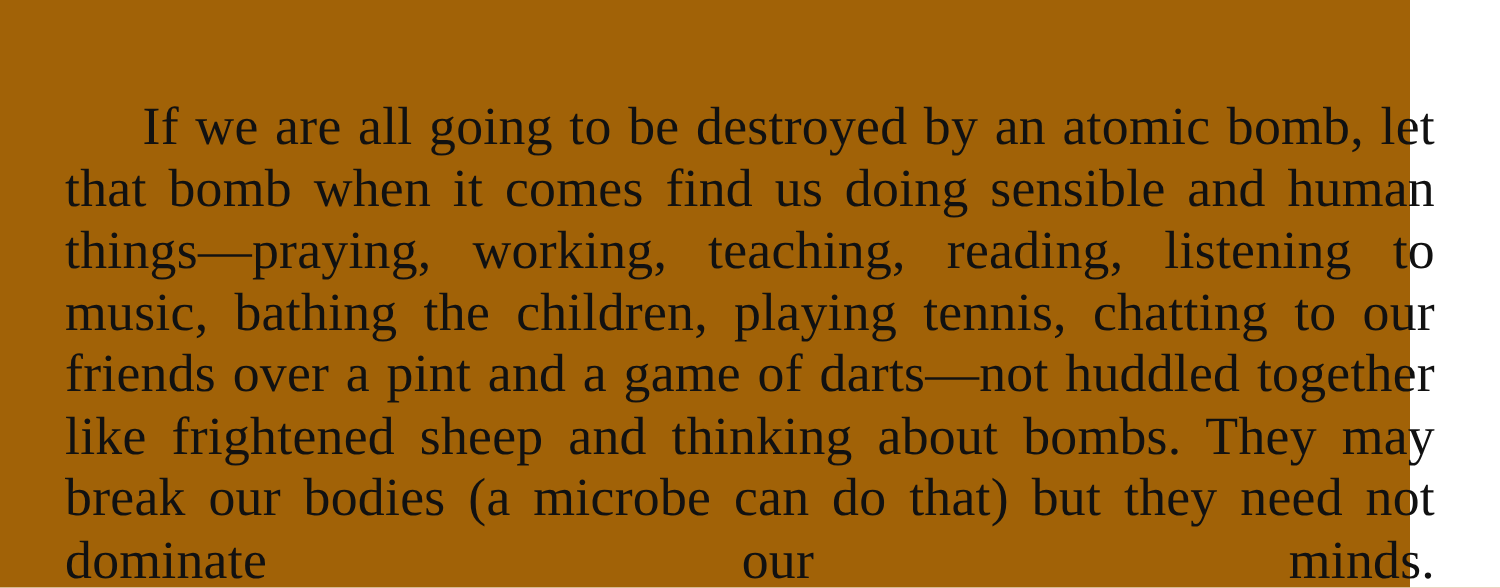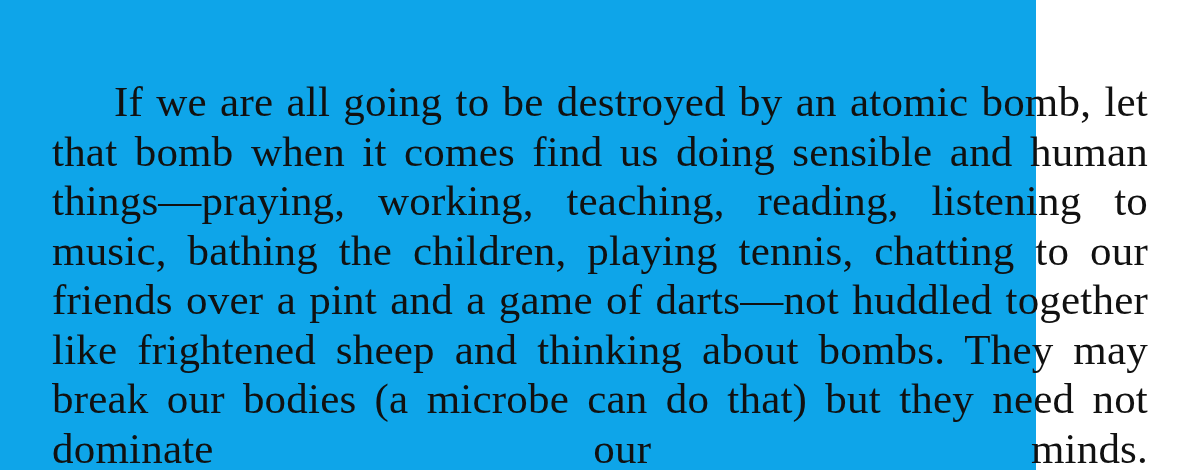--- a/index.html
+++ b/index.html
@@ -7,24 +7,24 @@
     padding: 0;
     background: #ffffff;
   }
   body {
     width: 1200px;
     height: 470px;
     overflow: hidden;
     font-family: "Liberation Serif", "DejaVu Serif", serif;
   }
   .page {
-    width: 1036px;
+    width: 1128px;
     height: 470px;
     box-sizing: border-box;
-    background: #0ea5e9;
+    background: #a16207;
     position: relative;
   }
   .passage {
     position: absolute;
     left: 52px;
     top: 34px;
     width: 1096px;
     text-align: justify;
     text-justify: inter-word;
     color: #111111;

